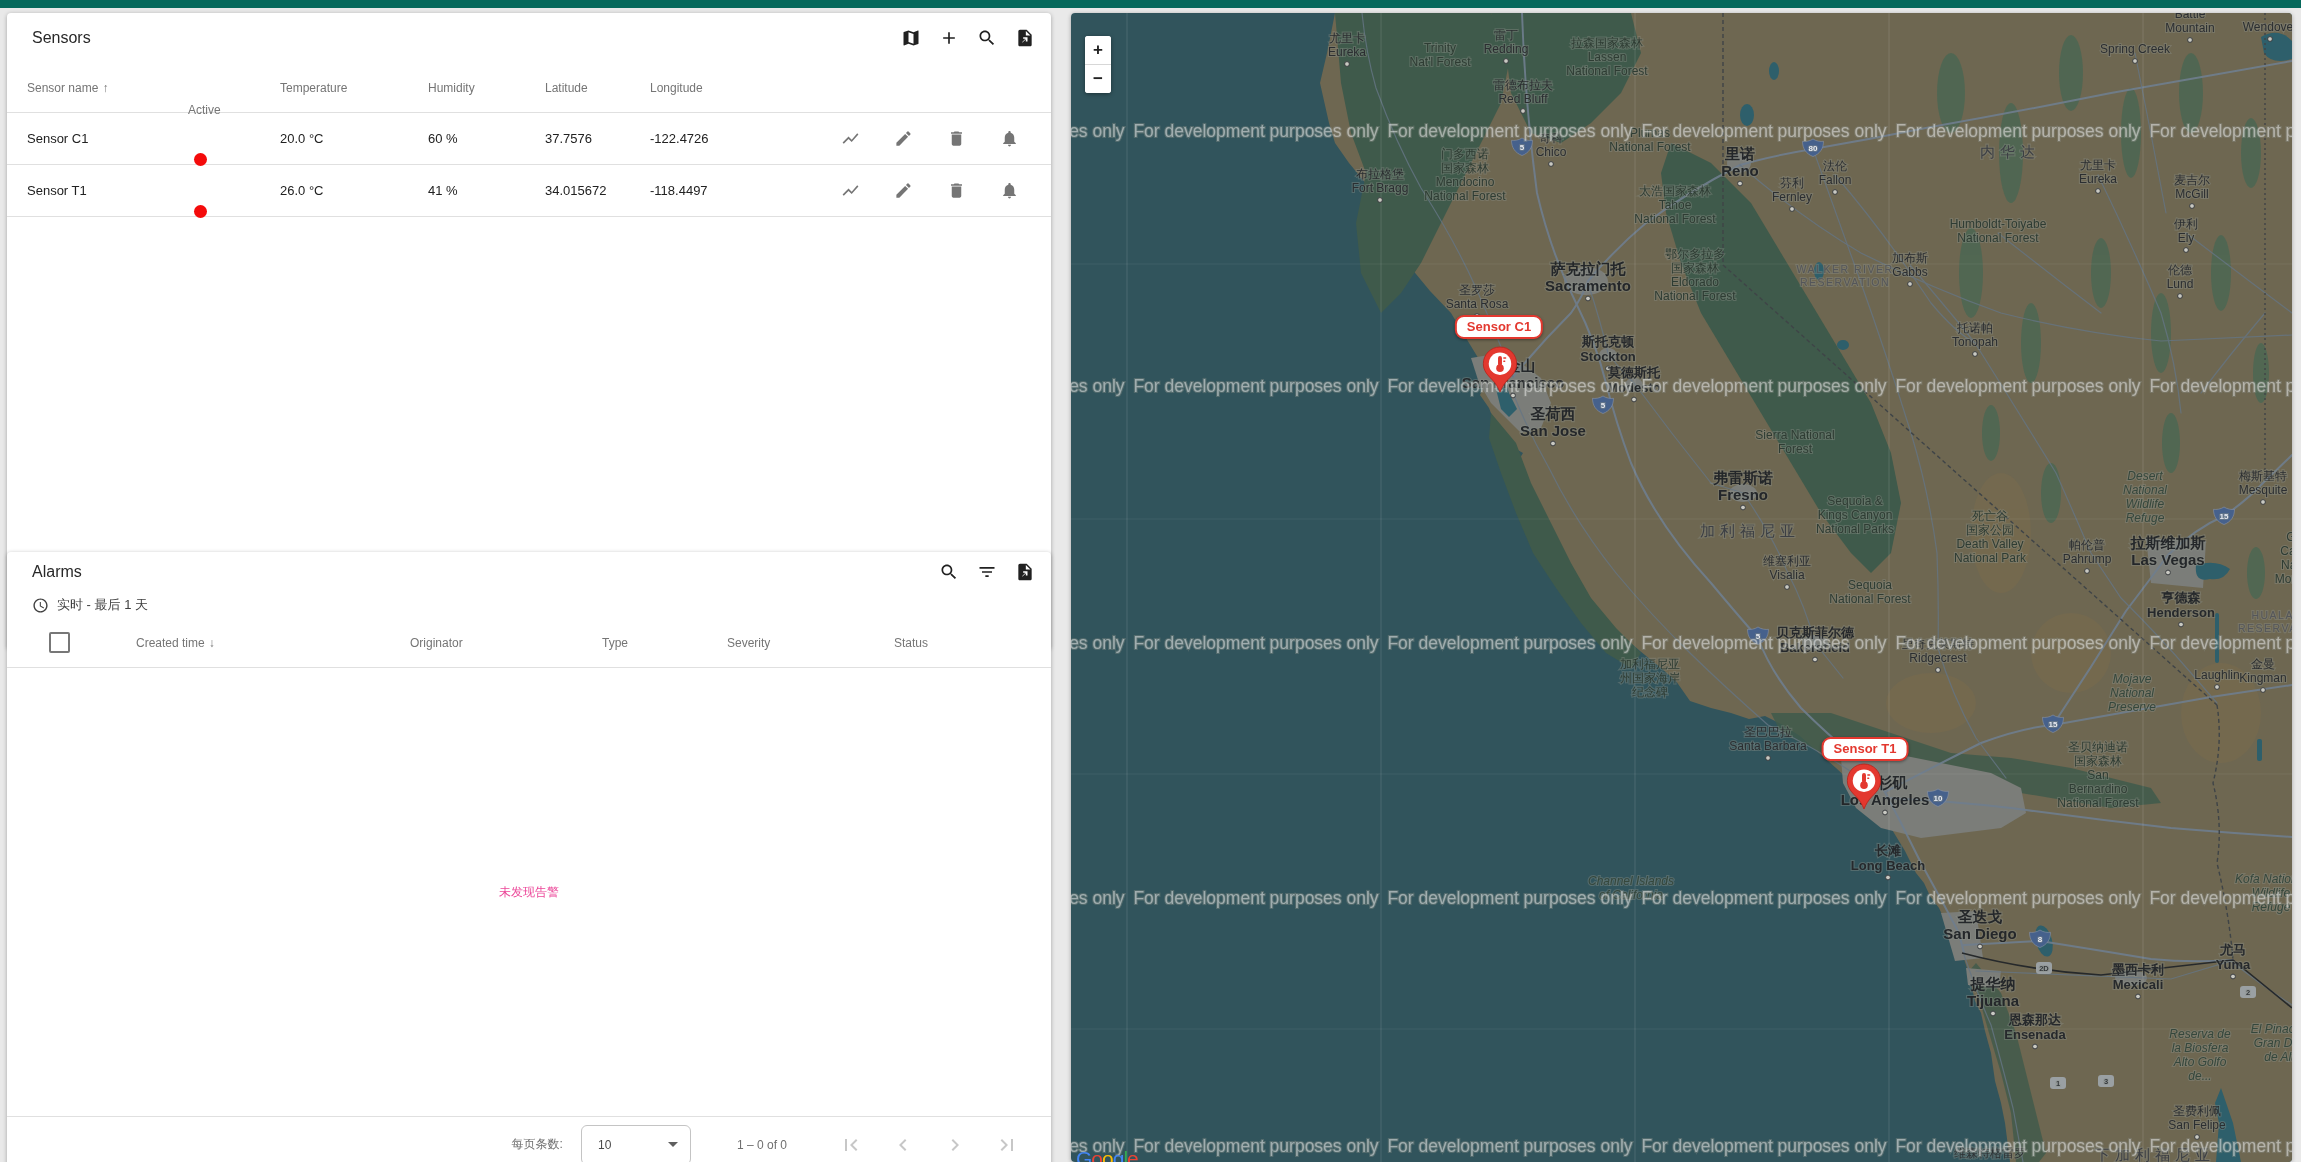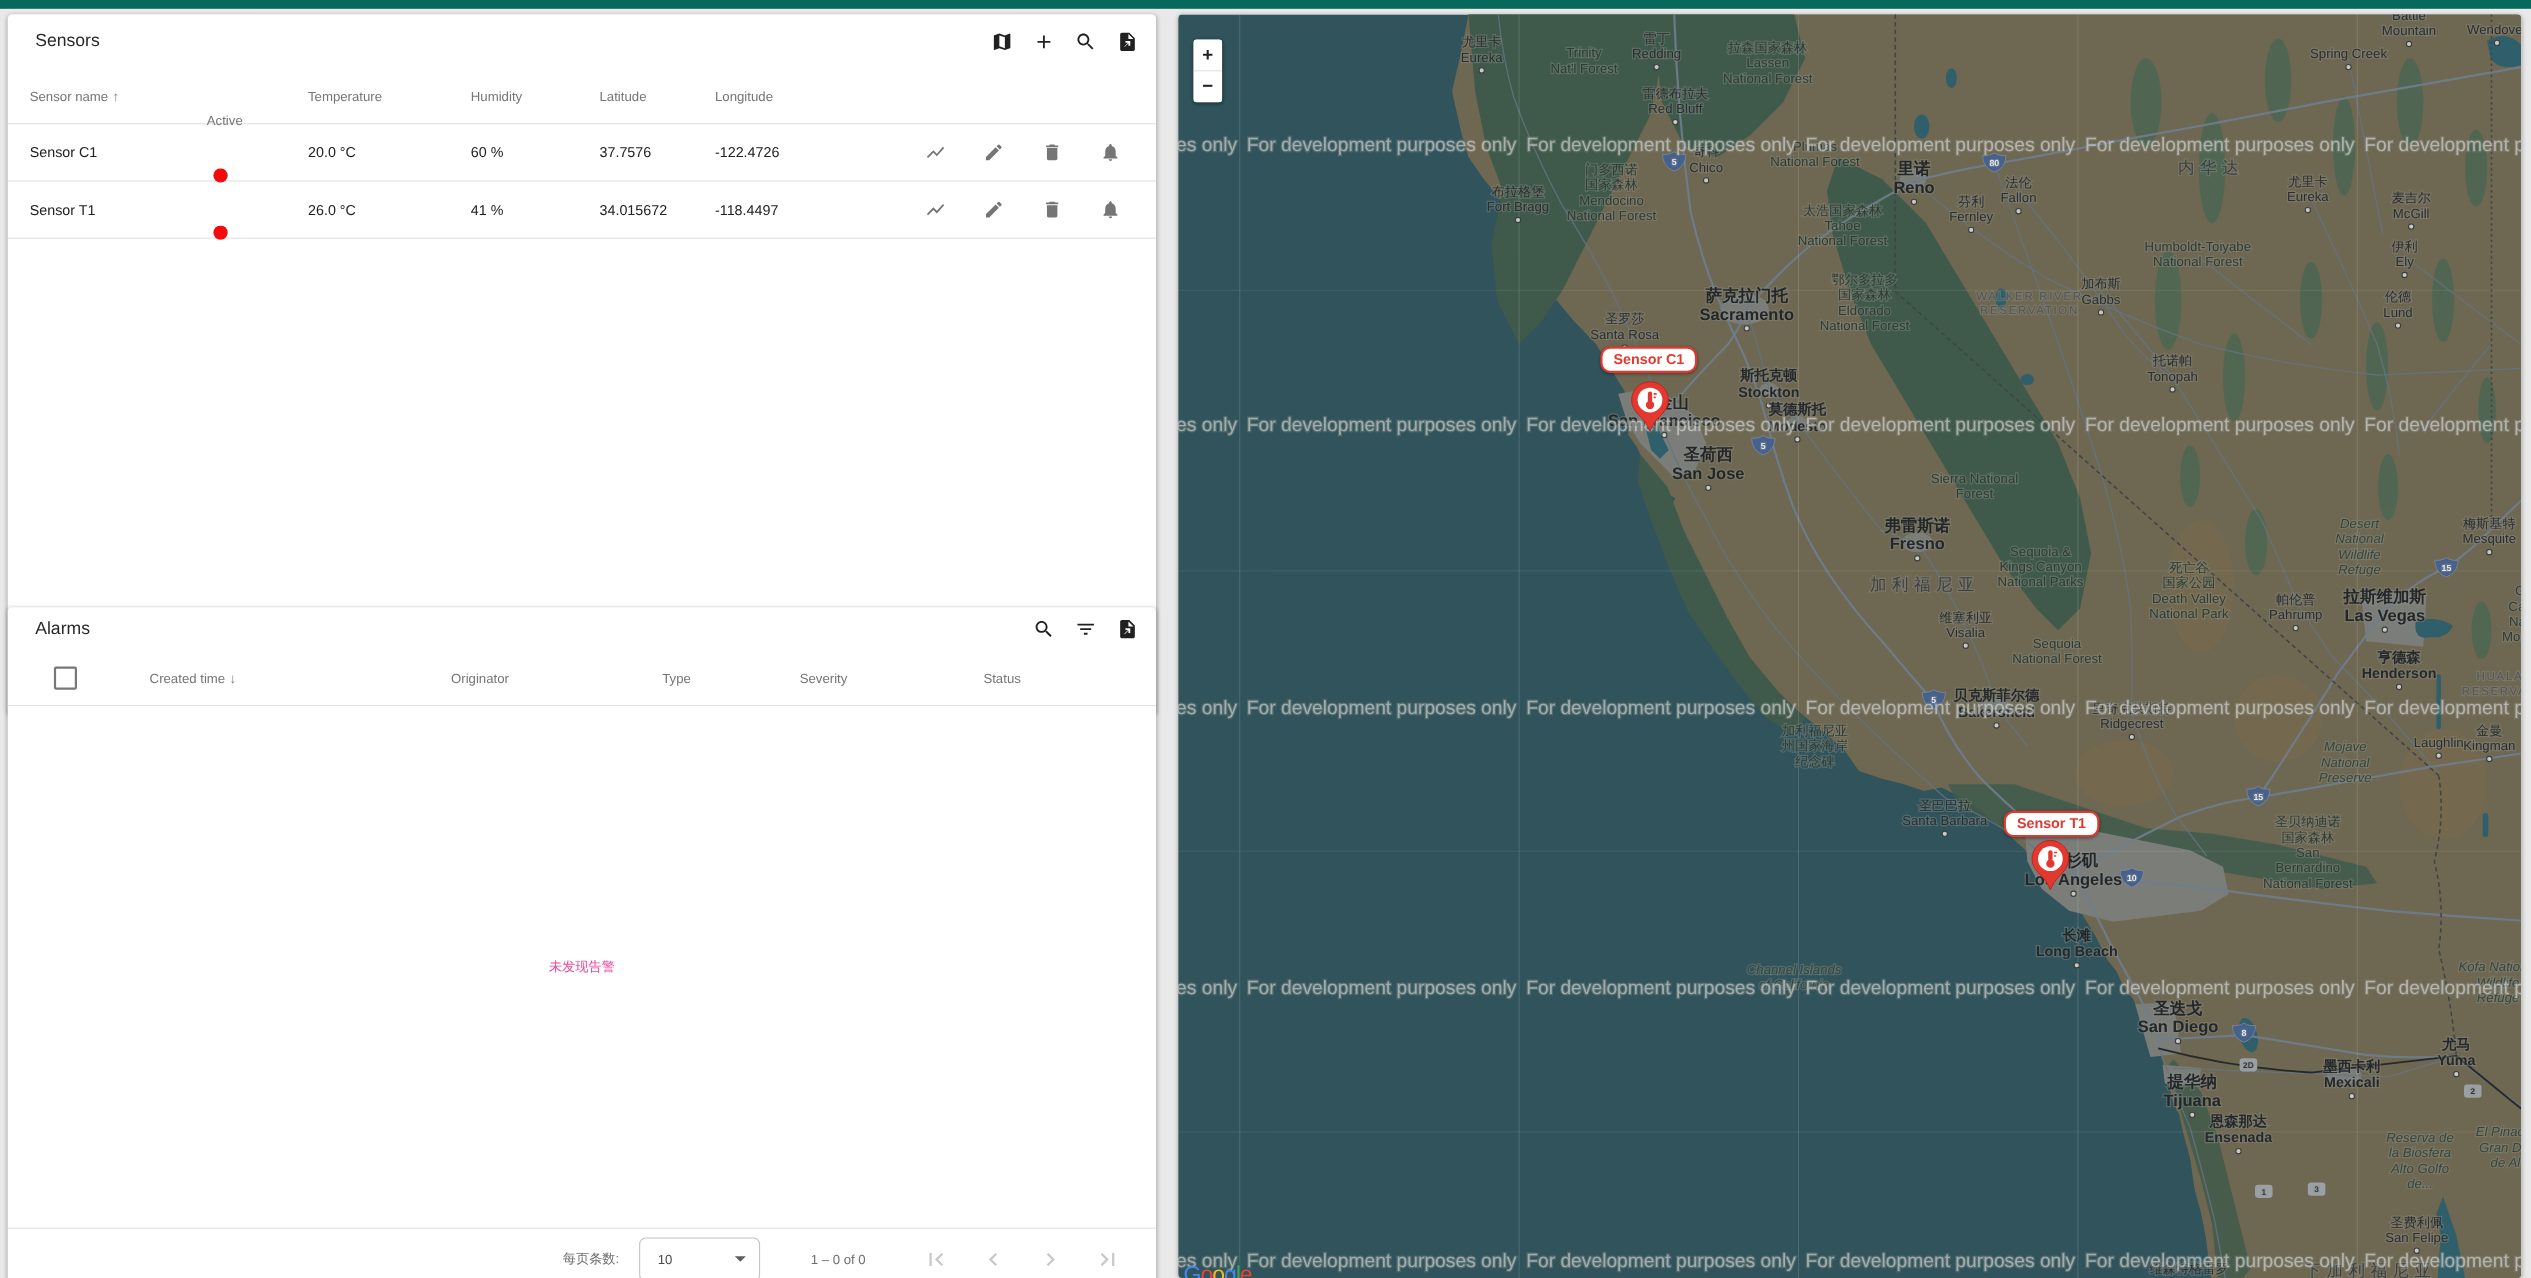--- a/index.html
+++ b/index.html
@@ -203,20 +203,26 @@
             <path d="M10 18h4v-2h-4v2zM3 6v2h18V6H3zm3 7h12v-2H6v2z"></path>
           </svg>
       </button>
       <button class="icon-btn">
         <svg viewBox="0 0 24 24">
             <path d="M14 2H6c-1.1 0-2 .9-2 2v16c0 1.1.9 2 2 2h12c1.1 0 2-.9 2-2V8l-6-6zm-1 7V3.5L18.5 9H13z"></path>
             <path d="M9 17.5l4-4v2.7h2v-5.2H9.8v2h2.7l-4 4z" fill="#fff"></path>
           </svg>
       </button>
     </div>
+  </div>
+  <div class="subtitle-row">
+    <svg viewBox="0 0 24 24">
+        <path d="M11.99 2C6.47 2 2 6.48 2 12s4.47 10 9.99 10C17.52 22 22 17.52 22 12S17.52 2 11.99 2zM12 20c-4.42 0-8-3.58-8-8s3.58-8 8-8 8 3.58 8 8-3.58 8-8 8zm.5-13H11v6l5.25 3.15.75-1.23-4.5-2.67z"></path>
+      </svg>
+    <span>实时 - 最后 1 天</span>
   </div>
   <div class="thead" style="padding-left:35px" id="alarms-head">
       <div class="acol-check">
         <span class="checkbox"></span>
       </div>
       <div class="cell acol-created">Created time<span class="sort-arrow">↓</span></div>
       <div class="cell acol-orig">Originator</div>
       <div class="cell acol-type">Type</div>
       <div class="cell acol-sev">Severity</div>
       <div class="cell acol-status">Status</div>

